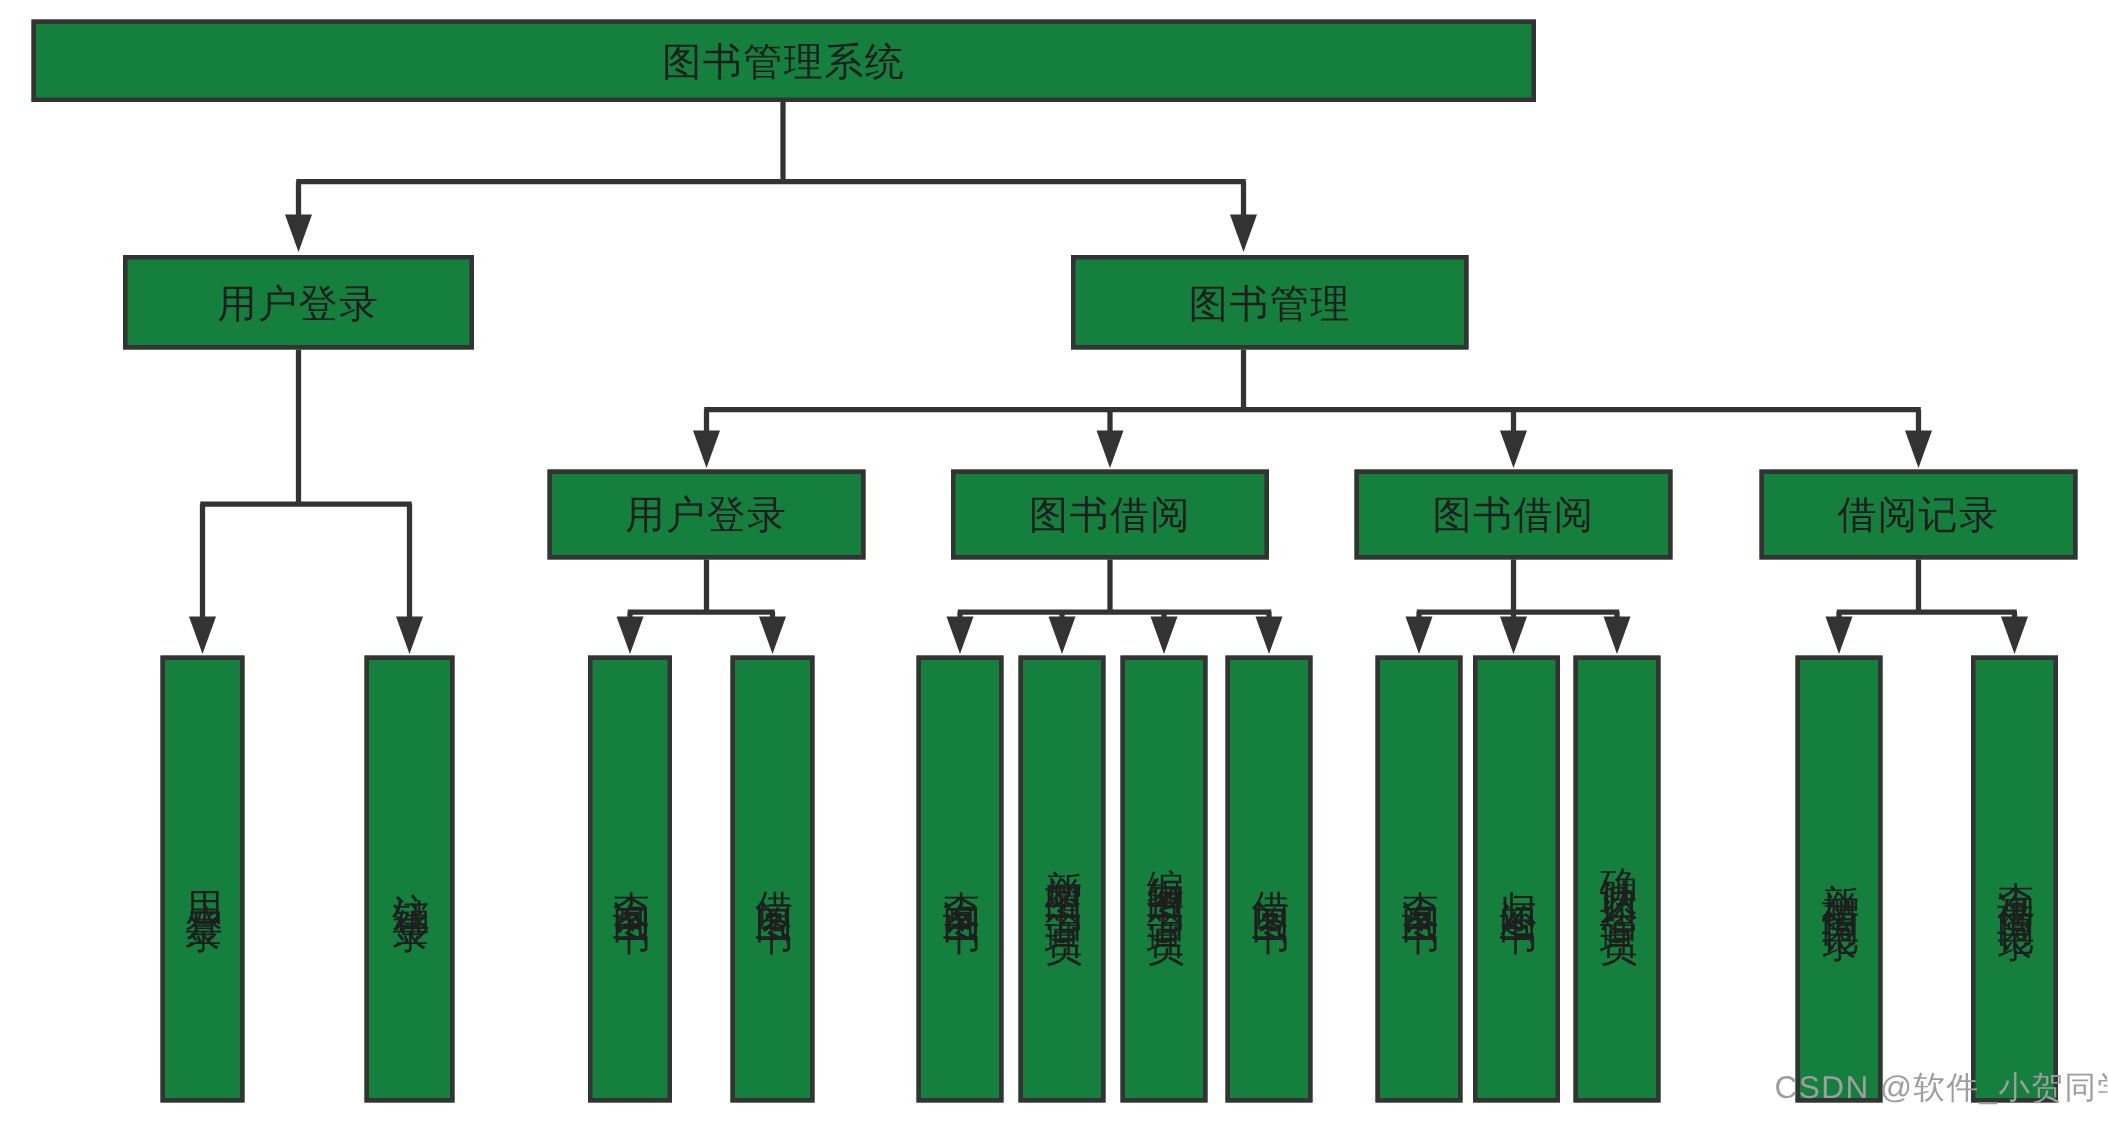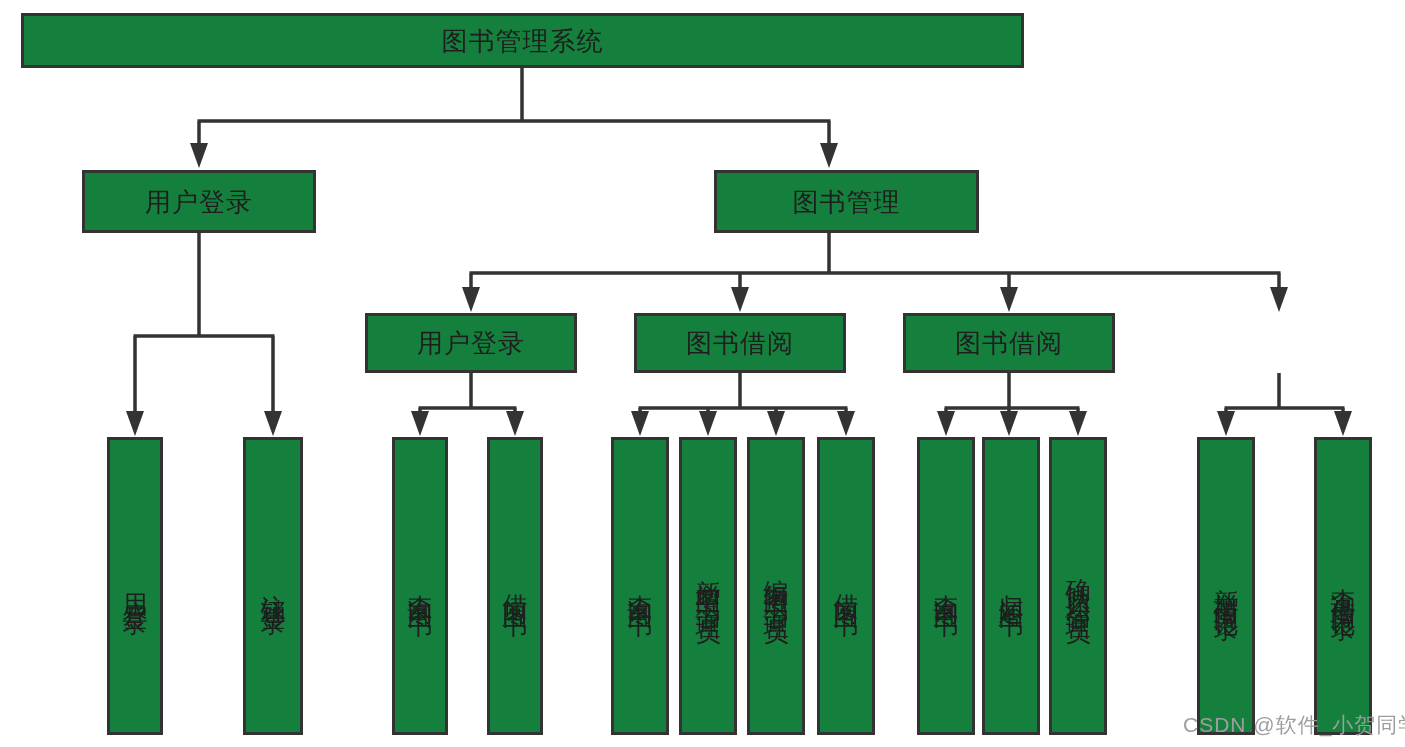--- a/index.html
+++ b/index.html
@@ -83,20 +83,21 @@
   </svg>
 
   <div class="node" style="left:21px;top:13px;width:1003px;height:55px">图书管理系统</div>
 
   <div class="node" style="left:82px;top:170px;width:234px;height:63px">用户登录</div>
   <div class="node" style="left:714px;top:170px;width:265px;height:63px">图书管理</div>
 
   <div class="node" style="left:365px;top:313px;width:212px;height:60px">用户登录</div>
   <div class="node" style="left:634px;top:313px;width:212px;height:60px">图书借阅</div>
   <div class="node" style="left:903px;top:313px;width:212px;height:60px">图书借阅</div>
+  <div class="node" style="left:1173px;top:313px;width:212px;height:60px">借阅记录</div>
 
   <div class="node leaf" style="left:107px;width:56px">用户登录</div>
   <div class="node leaf" style="left:243px;width:60px">注销登录</div>
 
   <div class="node leaf" style="left:392px;width:56px">查询图书</div>
   <div class="node leaf" style="left:487px;width:56px">借阅图书</div>
 
   <div class="node leaf" style="left:611px;width:58px">查询图书</div>
   <div class="node leaf" style="left:679px;width:58px">新增图书（管理员）</div>
   <div class="node leaf" style="left:747px;width:58px">编辑图书（管理员）</div>

